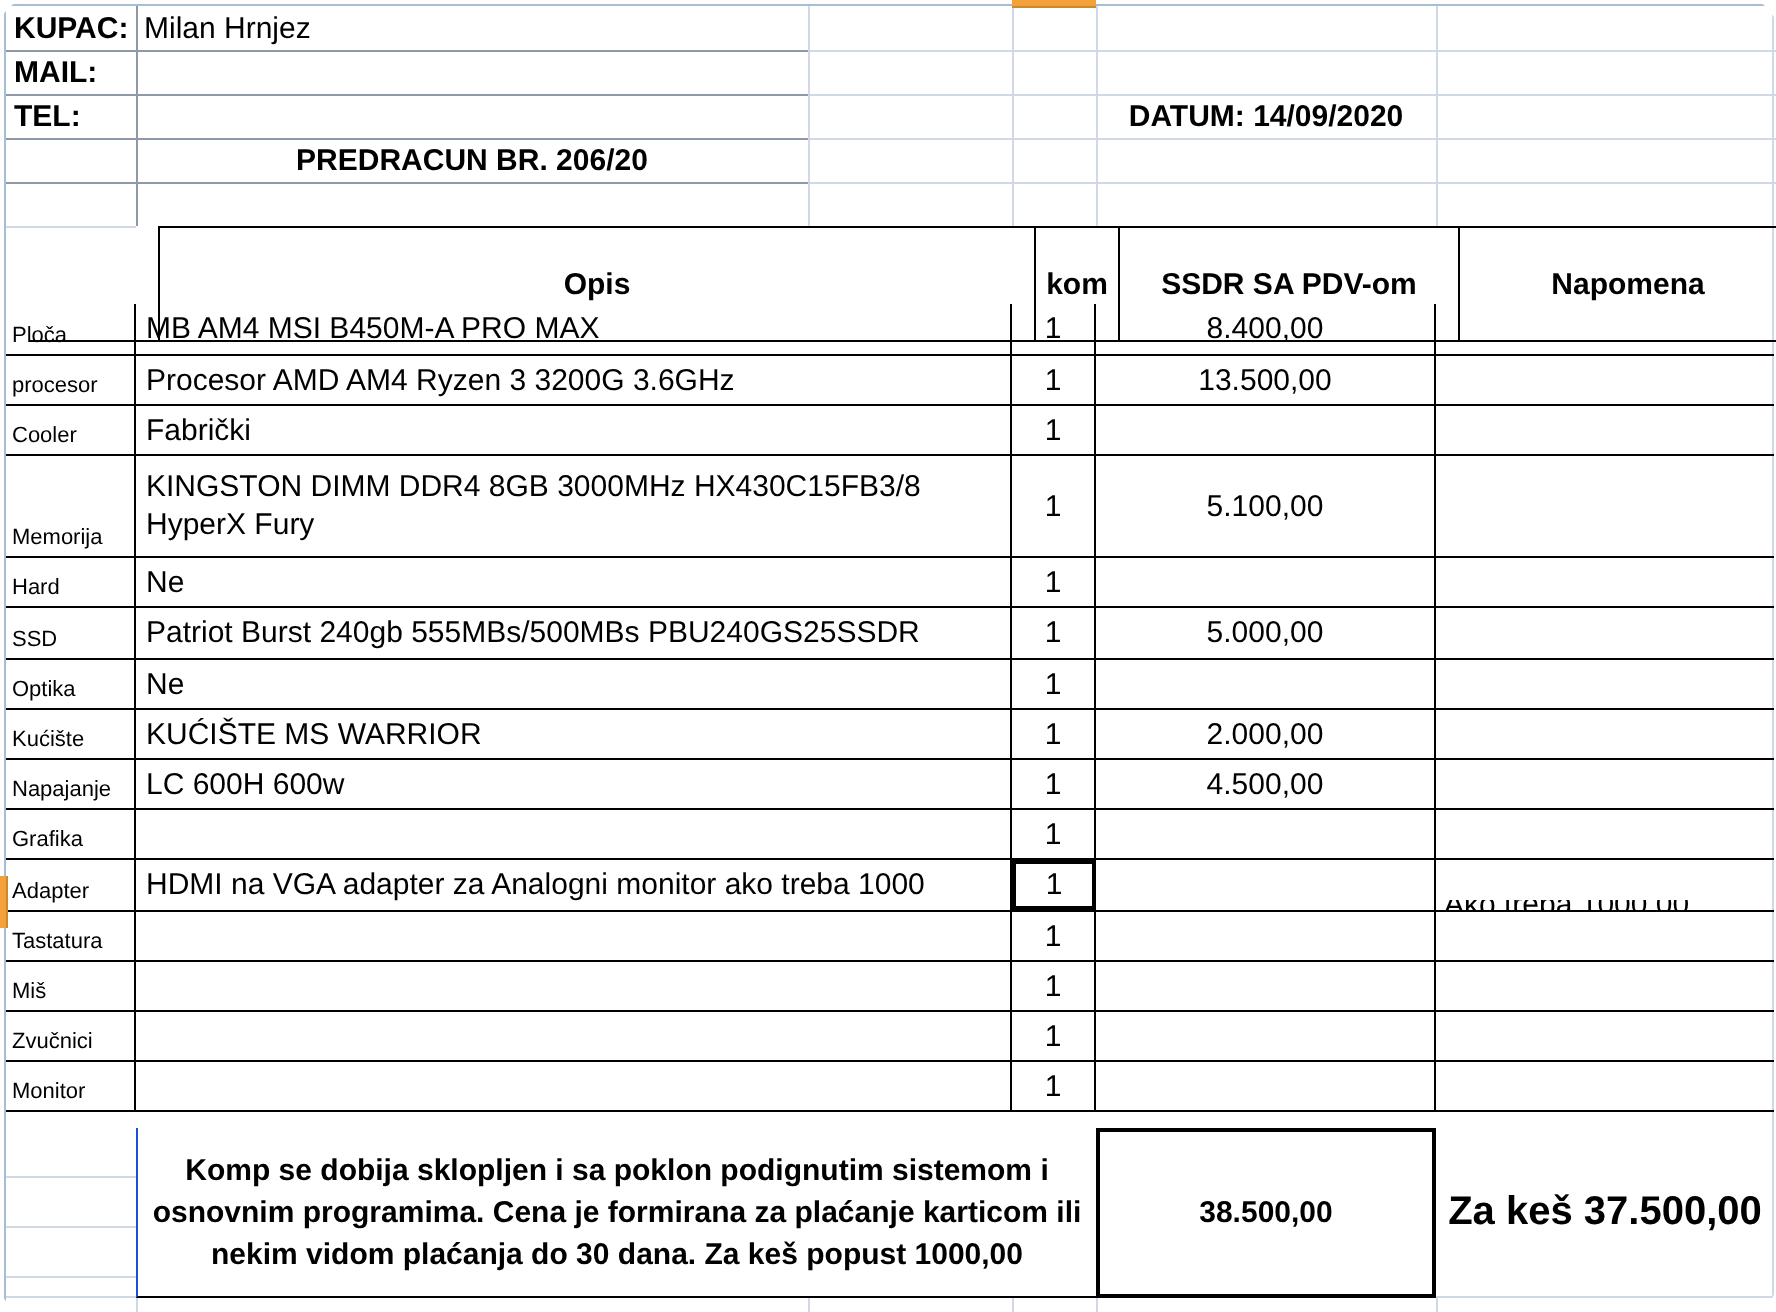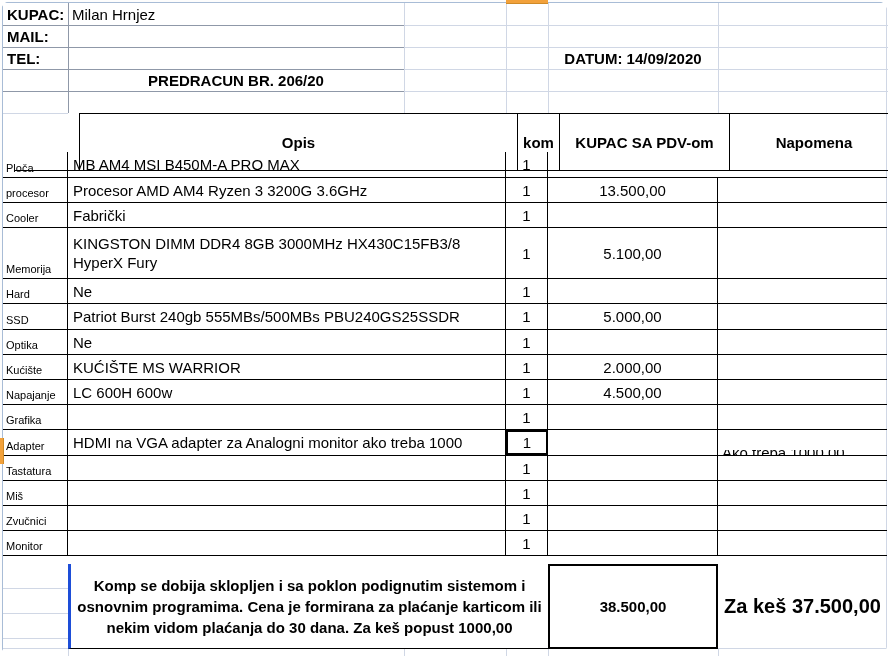--- a/index.html
+++ b/index.html
@@ -35,21 +35,21 @@
   .opis{width:438px;border-right:1px solid #000;padding:0 3px 0 5px;line-height:19px;}
   .kom{width:42px;border-right:1px solid #000;justify-content:center;}
   .cena{width:170px;border-right:1px solid #000;justify-content:center;}
   .nap{flex:1;border-right:1px solid #d0d7e5;padding-left:4px;margin-top:20px;}
   .sel{position:relative;border:2px solid #000;z-index:3;}
   
   .summary{position:absolute;left:3px;top:564px;width:884px;height:85px;display:flex;box-sizing:border-box;}
   .summary>div{box-sizing:border-box;}
   .slab{width:65px;border-bottom:1px solid #d0d7e5;
         background:repeating-linear-gradient(to bottom,#fff 0 24px,#d0d7e5 24px 25px);}
-  .snote{width:480px;border-left:3px solid #1d4ed8;border-bottom:1px solid #000;display:flex;align-items:center;justify-content:center;
+  .snote{width:480px;border-left:1px solid #1d4ed8;border-bottom:1px solid #000;display:flex;align-items:center;justify-content:center;
          font-weight:bold;font-size:15px;line-height:21px;text-align:center;padding:0 6px;}
   .stotal{width:170px;border:2px solid #000;display:flex;align-items:center;justify-content:center;font-weight:bold;font-size:15px;}
   .scash{flex:1;border-bottom:1px solid #d0d7e5;display:flex;align-items:center;justify-content:center;font-weight:bold;font-size:20px;}
 </style>
 </head>
 <body>
 
 <div class="stage">
 
   <div class="top-strip"></div>
@@ -86,29 +86,30 @@
   <div class="tcell" style="left:72px;top:25px;height:22px;"></div>
   <div class="tcell b" style="left:7px;top:47px;height:22px;">TEL:</div>
   <div class="tcell" style="left:72px;top:47px;height:22px;"></div>
   <div class="tcell b ctr" style="left:548px;top:47px;width:170px;height:22px;">DATUM: 14/09/2020</div>
   <div class="tcell b ctr" style="left:68px;top:69px;width:336px;height:22px;">PREDRACUN BR. 206/20</div>
 
   <div class="hdr">
     <div class="hlab"></div>
     <div class="hopis">Opis</div>
     <div class="hkom">kom</div>
-    <div class="hcena">KUPAC SA PDV-om</div>
+    <div class="hcena">SSDR SA PDV-om</div>
     <div class="hnap">Napomena</div>
   </div>
 
   <div class="items">
     <div class="trow h26">
       <div class="c lab">Ploča</div>
       <div class="c opis">MB AM4 MSI B450M-A PRO MAX</div>
       <div class="c kom">1</div>
+      <div class="c cena">8.400,00</div>
       <div class="c nap"></div>
     </div>
     <div class="trow h25">
       <div class="c lab">procesor</div>
       <div class="c opis">Procesor AMD AM4 Ryzen 3 3200G 3.6GHz</div>
       <div class="c kom">1</div>
       <div class="c cena">13.500,00</div>
       <div class="c nap"></div>
     </div>
     <div class="trow h25">

